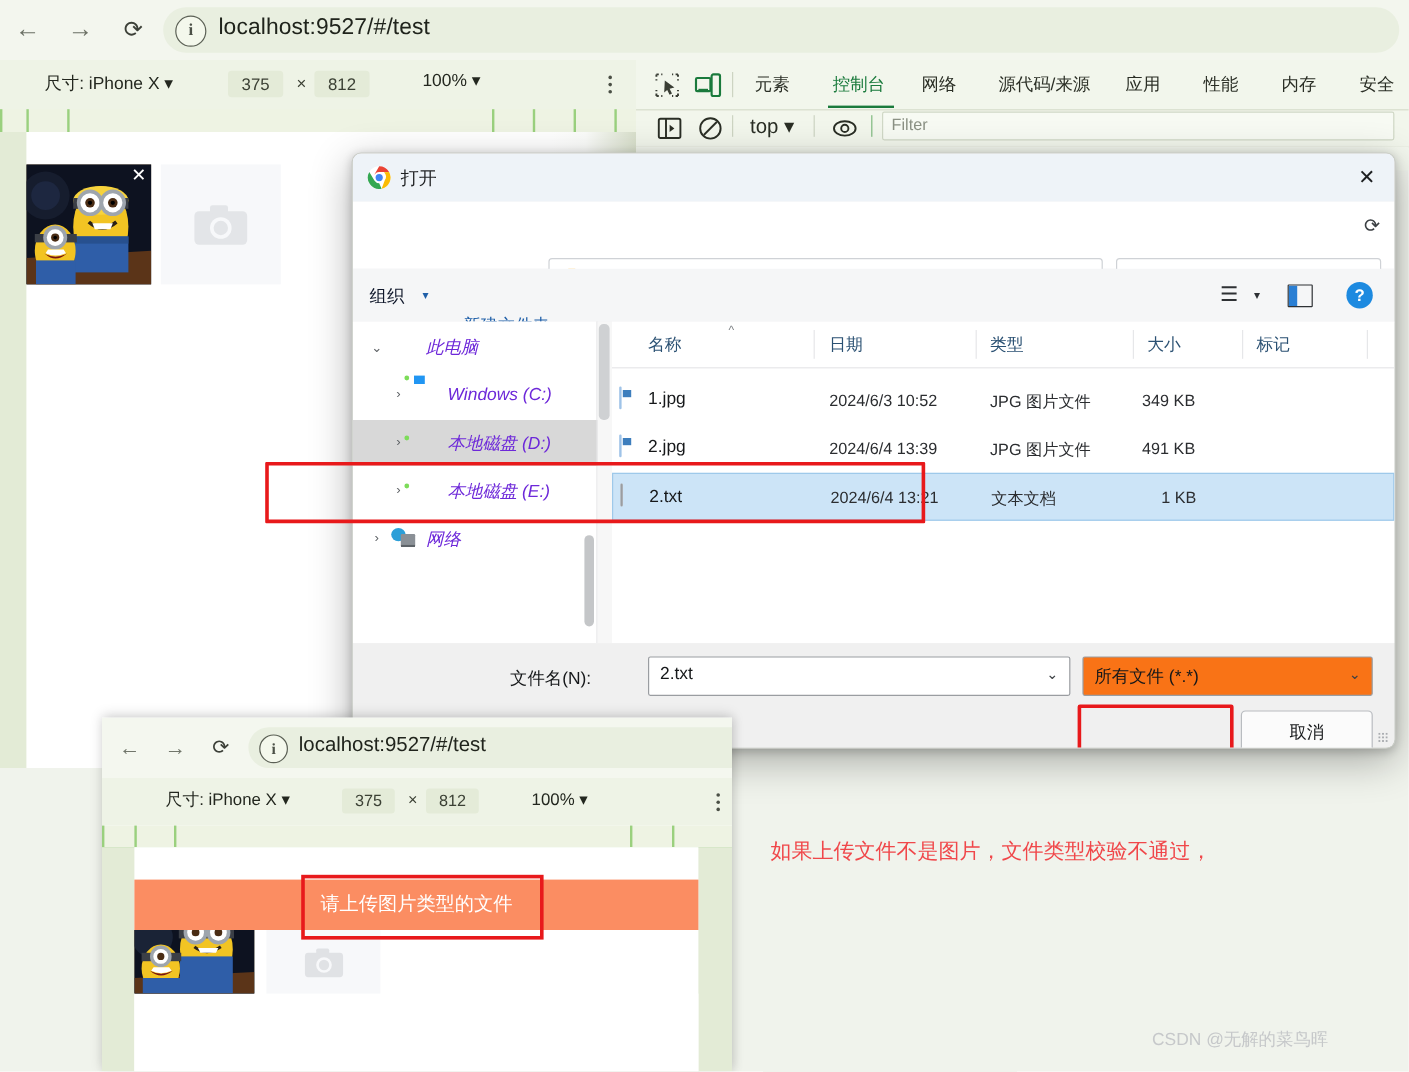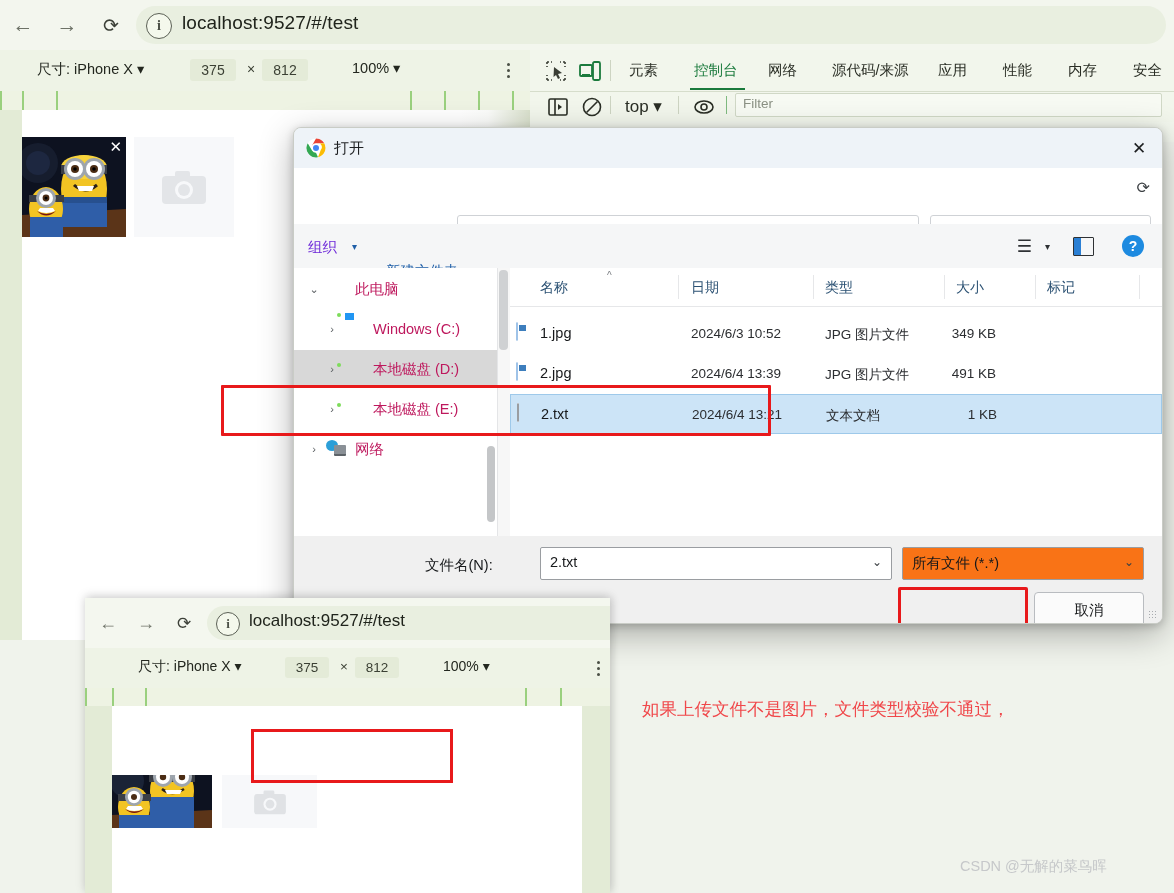--- a/index.html
+++ b/index.html
@@ -100,37 +100,37 @@
   #fd-crumb-arrow{position:absolute;left:152px;top:11px;font-size:13px;color:#54585c;}
   #fd-crumb2{position:absolute;left:170px;top:11px;font-size:14.5px;color:#1d1f21;}
   #fd-crumb-chev{position:absolute;right:46px;top:12px;font-size:13px;color:#3c4044;}
   #fd-refresh{position:absolute;right:12px;top:10px;font-size:16px;color:#3c4044;}
   #fd-search{position:absolute;left:636px;top:47px;width:219px;height:41px;background:#ffffff;
       border:1px solid #cfd2d6;border-radius:3px;}
   #fd-search-ph{position:absolute;left:12px;top:12px;font-size:14px;color:#6b6f73;}
   #fd-search-ico{position:absolute;right:12px;top:11px;font-size:15px;color:#55595d;}
   #fd-cmdbar{position:absolute;left:0;top:96px;width:100%;height:44px;background:#f5f6f7;
       border-bottom:1px solid #e0e1e3;}
-  #fd-organize{position:absolute;left:14px;top:110px;font-size:14.5px;color:#6d28d9;}
+  #fd-organize{position:absolute;left:14px;top:110px;font-size:14.5px;color:#0f172a;}
   #fd-organize-caret{position:absolute;left:58px;top:113px;font-size:10px;color:#1f5fa8;}
   #fd-newfolder{position:absolute;left:92px;top:110px;font-size:14.5px;color:#1f5fa8;margin-top:24px;}
   #fd-viewbtn{position:absolute;right:130px;top:108px;font-size:17px;color:#2e3134;}
   #fd-viewcaret{position:absolute;right:112px;top:113px;font-size:10px;color:#2e3134;}
   #fd-pane-toggle{position:absolute;right:68px;top:109px;width:19px;height:17px;
       border:1.6px solid #2e3134;border-radius:1px;overflow:hidden;}
   #fd-pane-toggle i{display:block;width:7px;height:100%;background:#2a7fd4;}
   #fd-help{position:absolute;right:18px;top:107px;width:22px;height:22px;border-radius:50%;
       background:#1d8ae0;color:#fff;font-size:14px;font-weight:bold;display:flex;
       align-items:center;justify-content:center;}
 
   #fd-body{position:absolute;left:0;top:140px;width:100%;height:268px;background:#ffffff;}
   #fd-tree{position:absolute;left:0;top:0;width:203px;height:268px;background:#ffffff;}
   .tree-item{position:absolute;height:38px;display:flex;align-items:center;width:203px;}
   .tree-chev{width:24px;text-align:center;font-size:11px;color:#5c6064;}
-  .tree-label{font-size:14.5px;color:#be185d;}
+  .tree-label{font-size:14.5px;color:#6d28d9;font-style:italic;}
   .tree-ico{width:22px;height:18px;margin-right:7px;position:relative;}
   .ico-pc{width:19px;height:14px;background:#2196f3;border-radius:1px;border-bottom:3px solid #1565c0;}
   .ico-win{width:20px;height:13px;background:#6d7278;border-radius:2px;position:relative;}
   .ico-win:after{content:"";position:absolute;right:3px;bottom:3px;width:4px;height:4px;
       background:#7ddc5a;border-radius:50%;}
   .ico-win:before{content:"";position:absolute;left:1px;top:-7px;width:9px;height:7px;
       background:#2196f3;}
   .ico-hdd{width:20px;height:10px;background:#55595e;border-radius:2px;position:relative;}
   .ico-hdd:after{content:"";position:absolute;right:3px;top:3px;width:4px;height:4px;
       background:#7ddc5a;border-radius:50%;}
@@ -529,20 +529,23 @@
   <div id="ib-ruler"></div>
   <div class="ib-tick abs" style="left:0px"></div>
   <div class="ib-tick abs" style="left:27px"></div>
   <div class="ib-tick abs" style="left:60px"></div>
   <div class="ib-tick abs" style="left:440px"></div>
   <div class="ib-tick abs" style="left:475px"></div>
 
   <div id="ib-page"></div>
   <div id="ib-phone">
     <div id="ib-white"></div>
+    <div id="ib-alert">
+      <div id="ib-alert-text">请上传图片类型的文件</div>
+    </div>
     <div id="ib-thumb1">
       <svg class="minion-scene" viewBox="0 0 100 53" preserveAspectRatio="none">
         <rect width="100" height="53" fill="#0d1220"></rect>
         <circle cx="15" cy="6" r="17" fill="#1a2336"></circle>
         <path d="M0 40 L100 35 L100 53 L0 53 Z" fill="#5b3418"></path>
         <ellipse cx="60" cy="16" rx="22" ry="28" fill="#f2c423"></ellipse>
         <rect x="38" y="22" width="44" height="31" fill="#2f5ea8"></rect>
         <rect x="37" y="-2" width="46" height="9" fill="#3b3f46"></rect>
         <circle cx="51" cy="2" r="10" fill="#9ea5ad"></circle>
         <circle cx="51" cy="2" r="7" fill="#fff"></circle>

